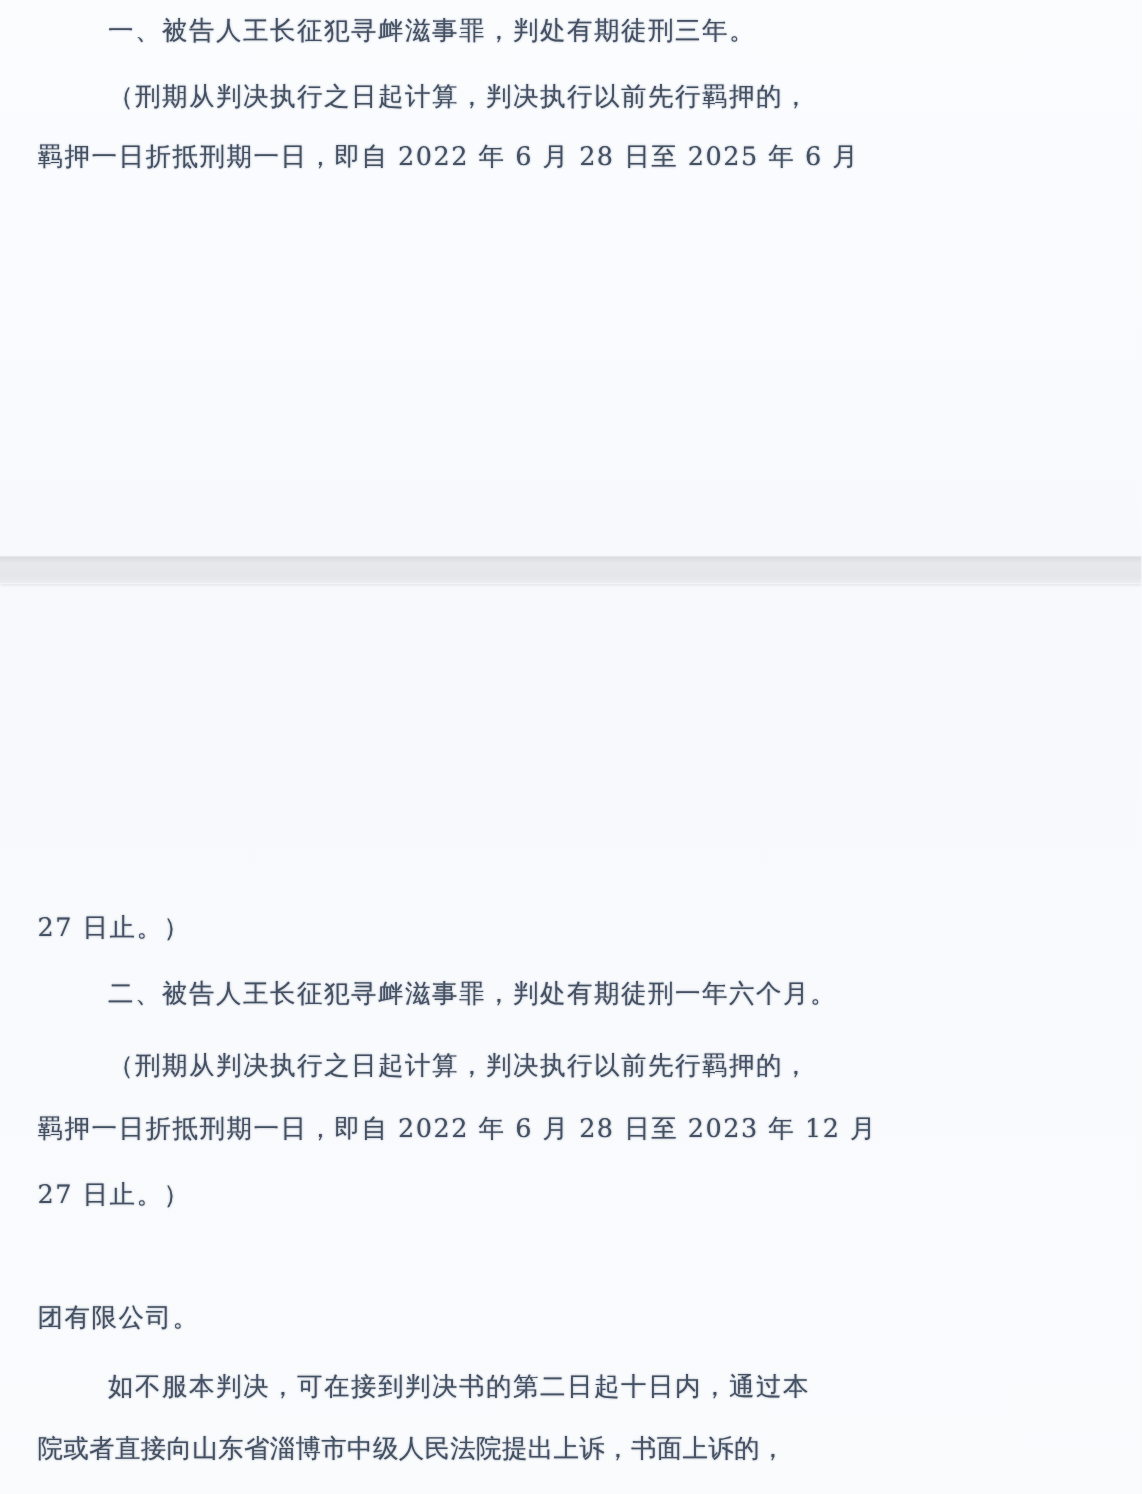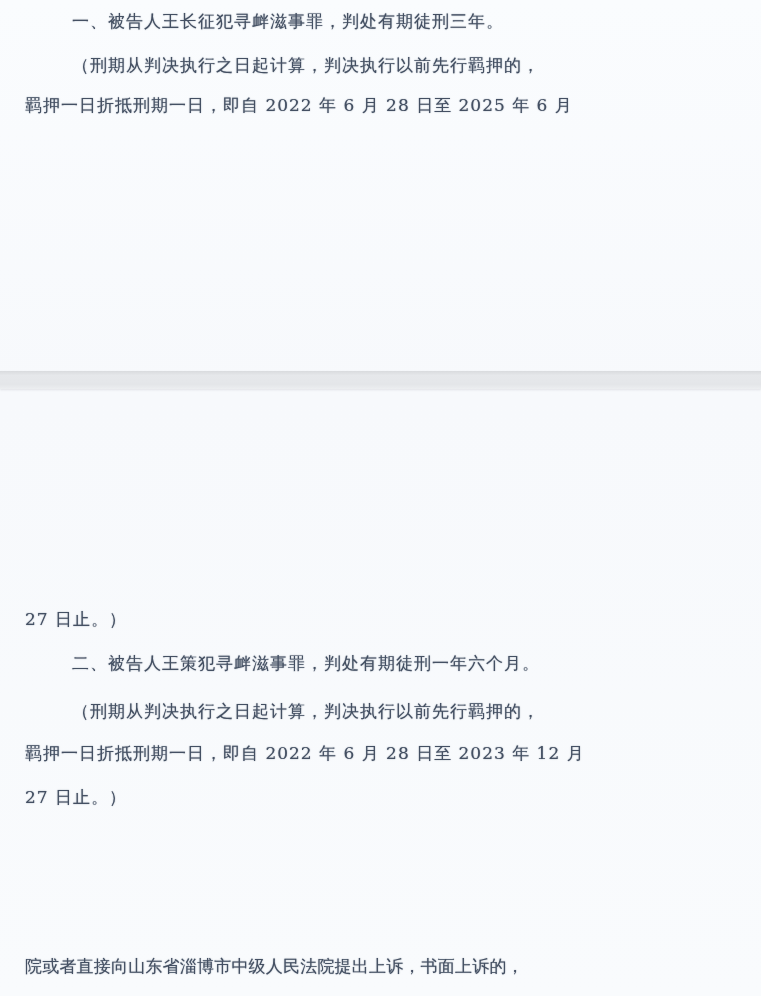--- a/index.html
+++ b/index.html
@@ -50,20 +50,22 @@
   <section class="page page-1">
     <p class="line indent" style="top:6px">一、被告人王长征犯寻衅滋事罪，判处有期徒刑三年。</p>
     <p class="line indent" style="top:50px">（刑期从判决执行之日起计算，判决执行以前先行羁押的，</p>
     <p class="line" style="top:90px">羁押一日折抵刑期一日，即自 2022 年 6 月 28 日至 2025 年 6 月</p>
   </section>
 
   <div class="divider"></div>
 
   <section class="page page-2">
     <p class="line" style="top:215px">27 日止。）</p>
-    <p class="line indent" style="top:259px">二、被告人王策犯寻衅滋事罪，判处有期徒刑一年六个月。</p>
+    <p class="line indent" style="top:259px">二、被告人王长征犯寻衅滋事罪，判处有期徒刑一年六个月。</p>
     <p class="line indent" style="top:307px">（刑期从判决执行之日起计算，判决执行以前先行羁押的，</p>
     <p class="line" style="top:349px">羁押一日折抵刑期一日，即自 2022 年 6 月 28 日至 2023 年 12 月</p>
     <p class="line" style="top:393px">27 日止。）</p>
+    <p class="line" style="top:475px">团有限公司。</p>
+    <p class="line indent" style="top:521px">如不服本判决，可在接到判决书的第二日起十日内，通过本</p>
     <p class="line tight" style="top:562px">院或者直接向山东省淄博市中级人民法院提出上诉，书面上诉的，</p>
   </section>
 
 </div>
 
 </body></html>

